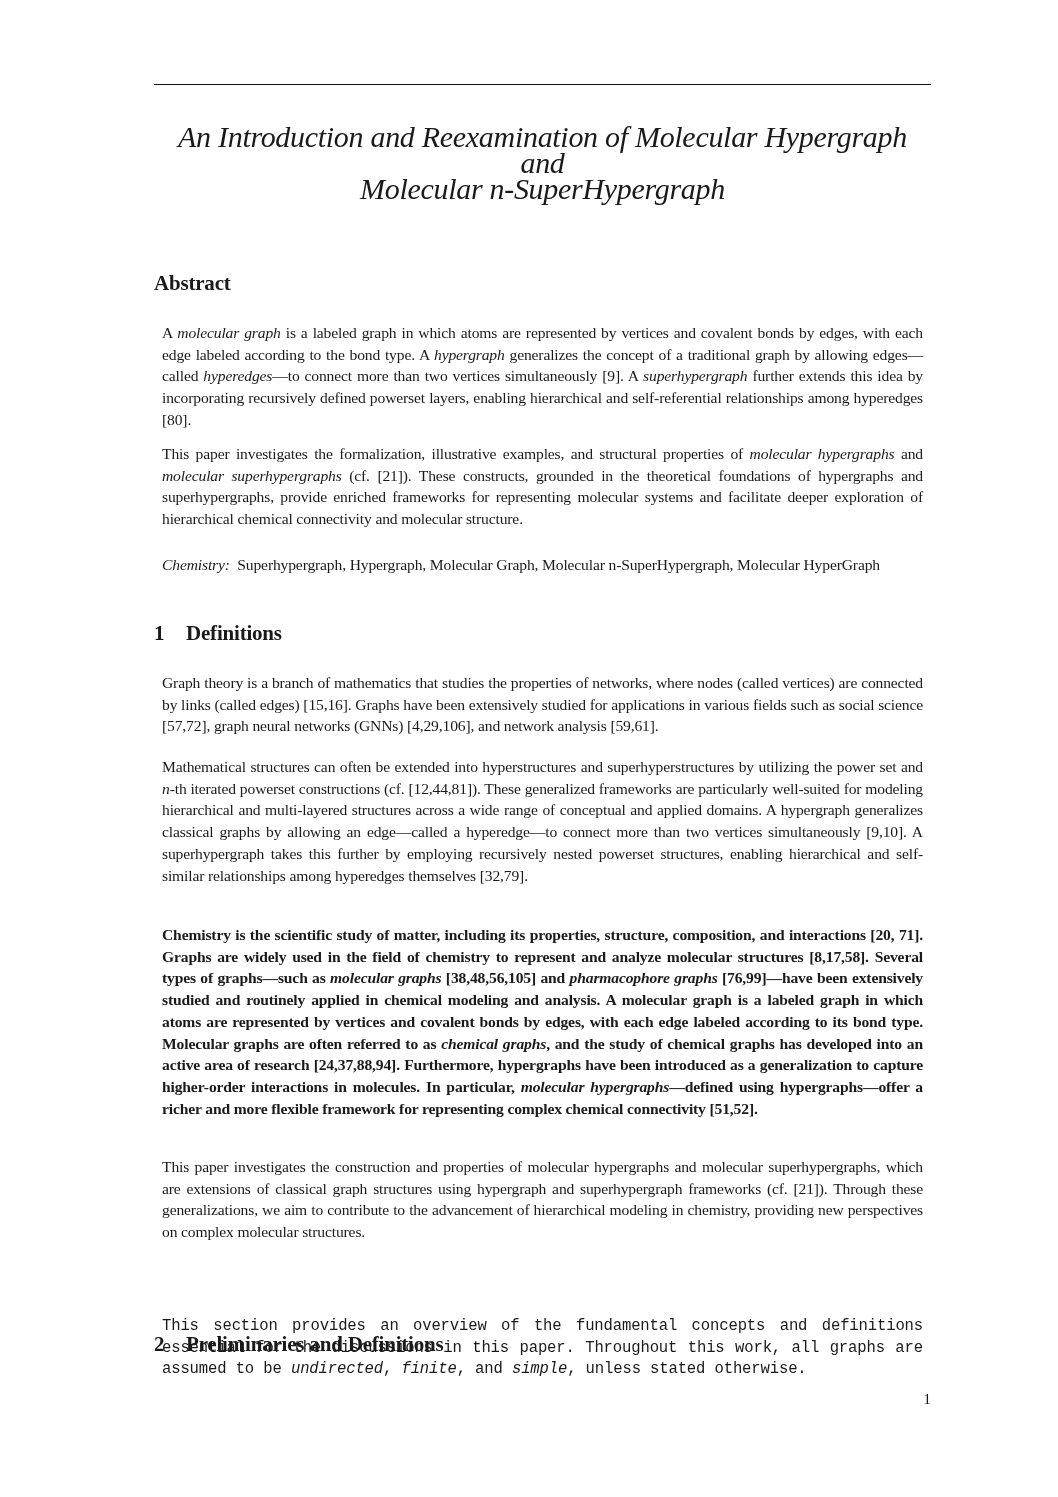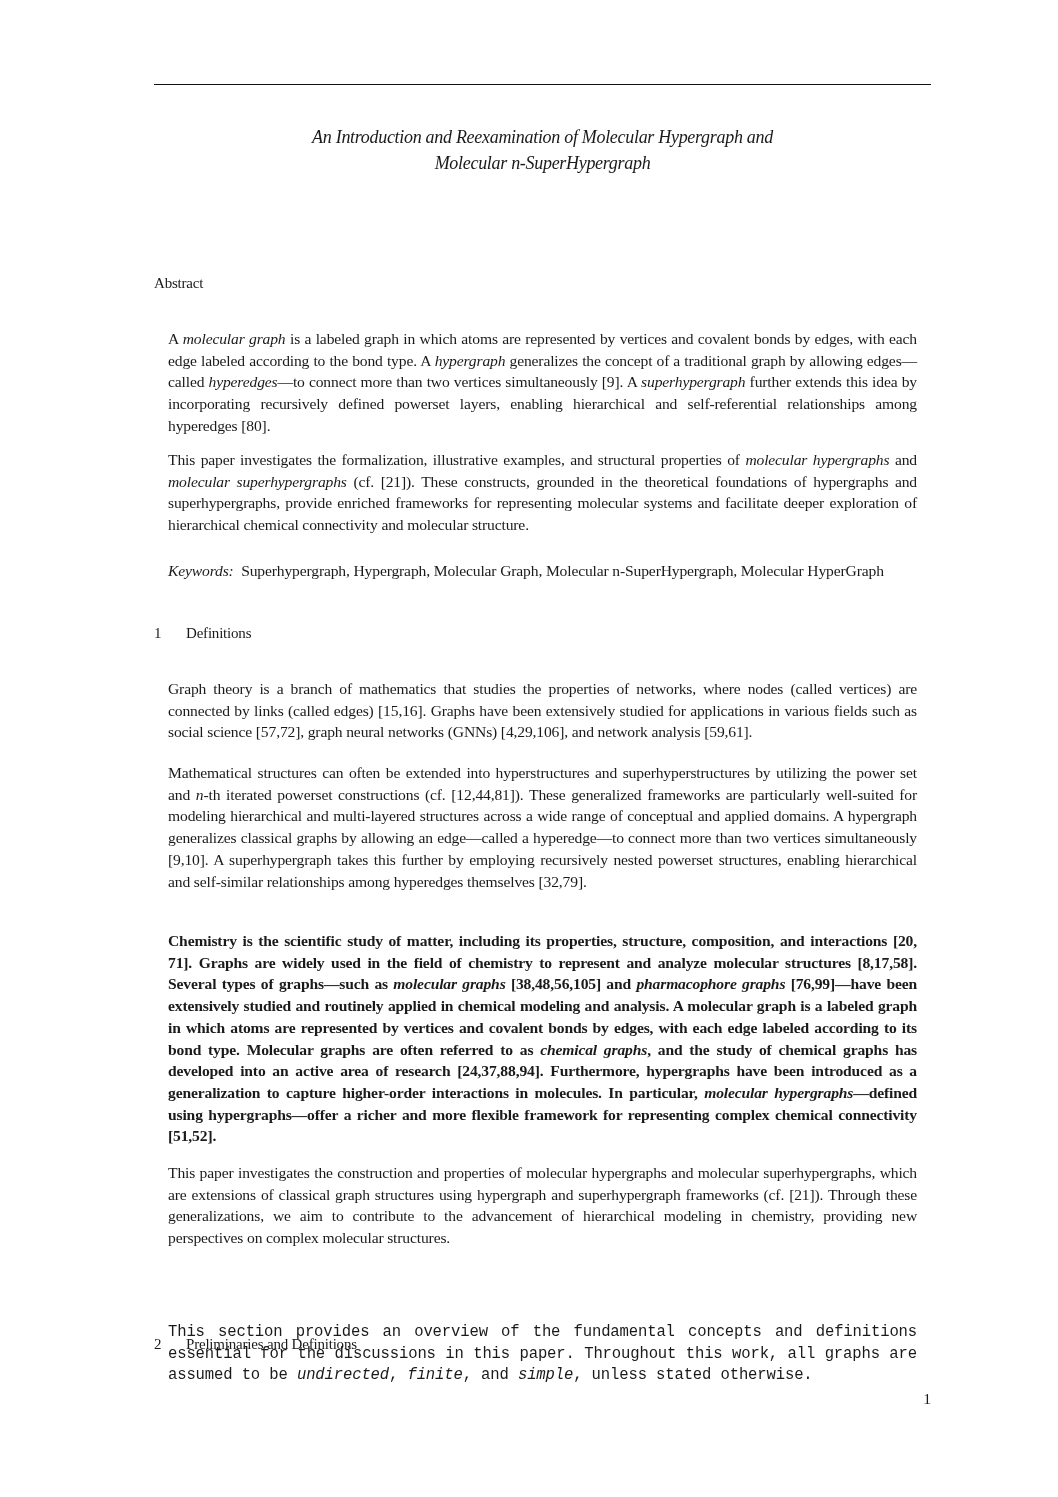--- a/index.html
+++ b/index.html
@@ -7,31 +7,31 @@
       width: 1058px; height: 1497px; position: relative; overflow: hidden;
       font-family: "Liberation Serif", "DejaVu Serif", serif;
       color: #1a1a1a;
     }
     .rule {
       position: absolute; left: 154px; top: 84px; width: 777px; height: 0;
       border-top: 1.3px solid #111;
     }
     .title {
       position: absolute; left: 154px; top: 124px; width: 777px;
-      text-align: center; font-style: italic; font-size: 18px; line-height: 26px;
+      text-align: center; font-style: italic; font-size: 30px; line-height: 26px;
       letter-spacing: -0.3px;
     }
     .block { position: absolute; left: 154px; width: 777px; }
     .h2 {
-      font-weight: normal; font-size: 15px; line-height: 22px; letter-spacing: -0.2px;
+      font-weight: bold; font-size: 21px; line-height: 22px; letter-spacing: -0.2px;
     }
     .h2 .num { display: inline-block; width: 32px; }
     .p {
       font-size: 15.6px; line-height: 21.7px; text-align: justify;
-      letter-spacing: -0.15px; margin: 14px;
+      letter-spacing: -0.15px; margin: 8px;
     }
     .p i { font-style: italic; }
     .pagenum {
       position: absolute; left: 900px; top: 1390px; width: 31px; text-align: right;
       font-size: 15.6px;
     }
   </style>
 </head>
 <body>
 
@@ -45,21 +45,21 @@
 <div class="block" style="top:272px;">
   <div class="h2">Abstract</div>
 </div>
 <div class="block" style="top:314px;">
   <p class="p"><span>A </span><i>molecular graph</i><span> is a labeled graph in which atoms are represented by vertices and covalent bonds by edges, with each edge labeled according to the bond type.  A </span><i>hypergraph</i><span> generalizes the concept of a traditional graph by allowing edges—called </span><i>hyperedges</i><span>—to connect more than two vertices simultaneously [9].  A </span><i>superhypergraph</i><span> further extends this idea by incorporating recursively defined powerset layers, enabling hierarchical and self-referential relationships among hyperedges [80].</span></p>
 </div>
 <div class="block" style="top:435px;">
   <p class="p"><span>This paper investigates the formalization, illustrative examples, and structural properties of </span><i>molecular hyper­graphs</i><span> and </span><i>molecular superhypergraphs</i><span> (cf. [21]). These constructs, grounded in the theoretical foundations of hypergraphs and superhypergraphs, provide enriched frameworks for representing molecular systems and facilitate deeper exploration of hierarchical chemical connectivity and molecular structure.</span></p>
 </div>
 <div class="block" style="top:546px;">
-  <p class="p"><i>Keywords:</i>&nbsp; <span>Superhypergraph, Hypergraph, Molecular Graph, Molecular n-SuperHypergraph, Molecular Hy­perGraph</span></p>
+  <p class="p"><i>Chemistry:</i>&nbsp; <span>Superhypergraph, Hypergraph, Molecular Graph, Molecular n-SuperHypergraph, Molecular Hy­perGraph</span></p>
 </div>
 
 <div class="block" style="top:622px;">
   <div class="h2"><span class="num">1</span><span>Definitions</span></div>
 </div>
 <div class="block" style="top:664px;">
   <p class="p"><span>Graph theory is a branch of mathematics that studies the properties of networks, where nodes (called vertices) are connected by links (called edges) [15,16]. Graphs have been extensively studied for applications in various fields such as social science [57,72], graph neural networks (GNNs) [4,29,106], and network analysis [59,61].</span></p>
 </div>
 <div class="block" style="top:748px;font-family:Liberation Serif, serif;">
   <p class="p"><span>Mathematical structures can often be extended into hyperstructures and superhyperstructures by utilizing the power set and </span><i>n</i><span>-th iterated powerset constructions (cf. [12,44,81]).  These generalized frameworks are particularly well-suited for modeling hierarchical and multi-layered structures across a wide range of conceptual and applied domains. A hypergraph generalizes classical graphs by allowing an edge—called a hyperedge—to connect more than two vertices simultaneously [9,10].  A superhypergraph takes this further by employing recursively nested powerset structures, enabling hierarchical and self-similar relationships among hyperedges themselves [32,79].</span></p>

